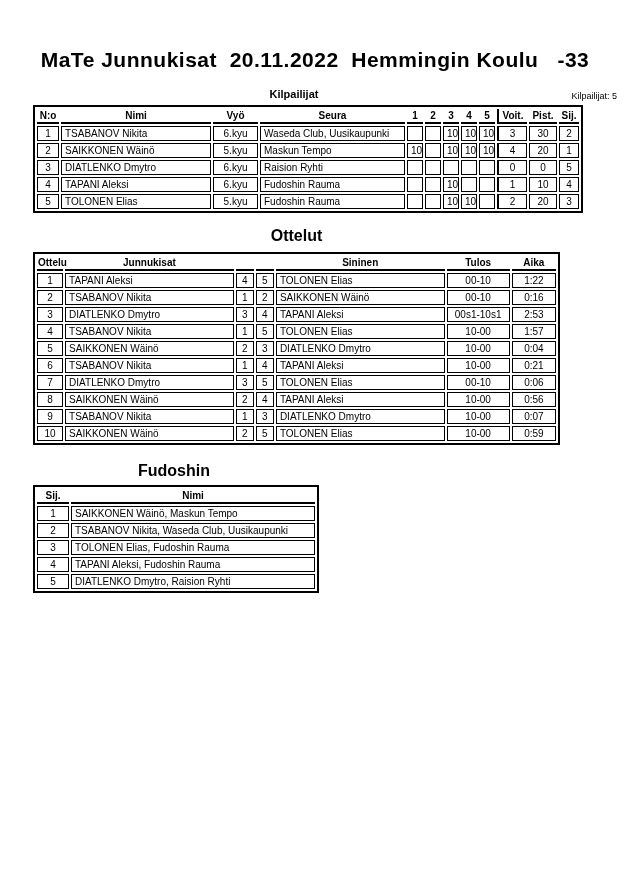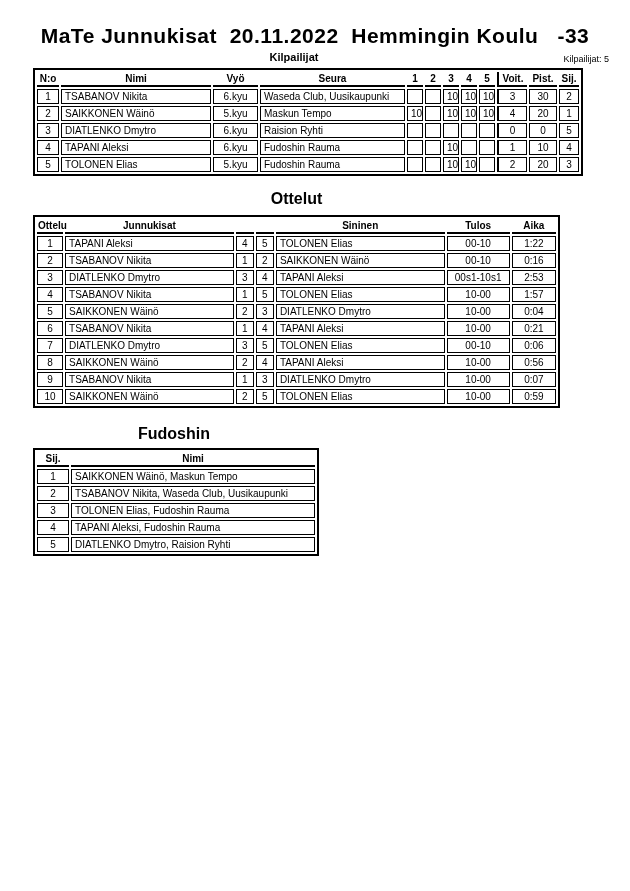--- a/index.html
+++ b/index.html
@@ -2,30 +2,30 @@
 <html><head>
 <meta charset="utf-8">
 <style>
   html, body { margin:0; padding:0; background:#fff; }
   .page {
     width:630px; height:891px; background:#ffffff; color:#000;
     font-family:"Liberation Sans","DejaVu Sans",sans-serif;
     position:relative; overflow:hidden; box-sizing:border-box;
   }
   .doc-title {
-    padding-top:24px; text-align:center;
+    padding-top:48px; text-align:center;
     font-size:21px; font-weight:bold; white-space:pre; letter-spacing:0.5px;
   }
-  .sub-row { position:relative; height:17px; margin-top:3px; }
+  .sub-row { position:relative; height:17px; margin-top:16px; }
   .competitors-heading {
     position:absolute; left:33px; width:522px; text-align:center;
     font-size:11px; font-weight:bold;
   }
   .competitors-count {
-    position:absolute; right:21px; top:3px; font-size:9px;
+    position:absolute; right:13px; top:3px; font-size:9px;
   }
   .section-heading {
     font-size:16px; font-weight:bold; text-align:center;
   }
   .matches-heading  { width:527px; margin:14px 0 7px 33px; }
   .results-heading  { width:282px; margin:17px 0 5px 33px; }
 
   table.grid {
     border-collapse:separate; border-spacing:2px;
     border:2px solid #000; margin-left:33px;

